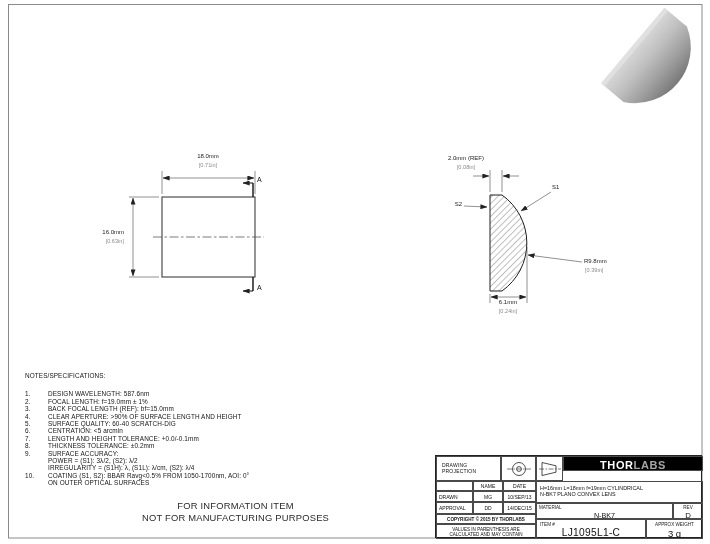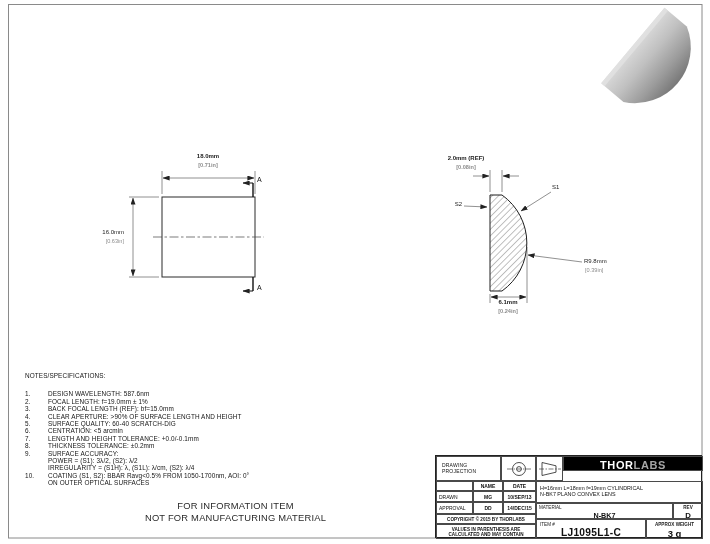--- a/index.html
+++ b/index.html
@@ -2,21 +2,21 @@
 <html><head>
 <meta charset="utf-8">
 <style>
   html,body{margin:0;padding:0;background:#f2f2f2;}
   .page{position:relative;width:710px;height:544px;background:#ffffff;overflow:hidden;
         font-family:"Liberation Sans", sans-serif;color:#1c1c1c;}
   .abs{position:absolute;}
   svg{display:block;}
   .dim{font-size:6px;color:#222;white-space:nowrap;}
   .dim-in{font-size:5.6px;color:#8d8d8d;white-space:nowrap;}
-  .center{text-align:center;font-weight:bold;}
+  .center{text-align:center;}
   .right{text-align:right;}
   .sec-label{font-size:7px;color:#111;}
   
   .notes{position:absolute;left:25px;top:372px;font-size:6.4px;line-height:7.4px;color:#141414;letter-spacing:.1px;}
   .notes .heading{margin-bottom:11px;}
   .note-row{display:flex;}
   .note-num{width:23px;flex:none;}
   .note-text{white-space:nowrap;}
   .info-only{position:absolute;left:108px;top:500px;width:255px;text-align:center;
              font-size:9.4px;line-height:11.5px;color:#2a2a2a;letter-spacing:.2px;}
@@ -173,21 +173,21 @@
         <span class="note-text">COATING (S1, S2): BBAR Ravg&lt;0.5% FROM 1050-1700nm, AOI: 0°</span>
       </div>
     <div class="note-row">
         <span class="note-num"></span>
         <span class="note-text">ON OUTER OPTICAL SURFACES</span>
       </div>
   </div>
 
   <div class="info-only">
     <div>FOR INFORMATION ITEM</div>
-    <div>NOT FOR MANUFACTURING MATERIAL</div>
+    <div>NOT FOR MANUFACTURING PURPOSES</div>
   </div>
 
   <div class="tblock">
 
     <div class="tb" style="left:0;top:0;width:65px;height:25px">
       <div style="padding:5px 0 0 5px;width:42px;font-size:5px;line-height:6.2px;letter-spacing:.2px">DRAWING PROJECTION</div>
     </div>
 
     <div class="tb" style="left:65px;top:0;width:35px;height:25px">
       <svg width="34" height="24">

